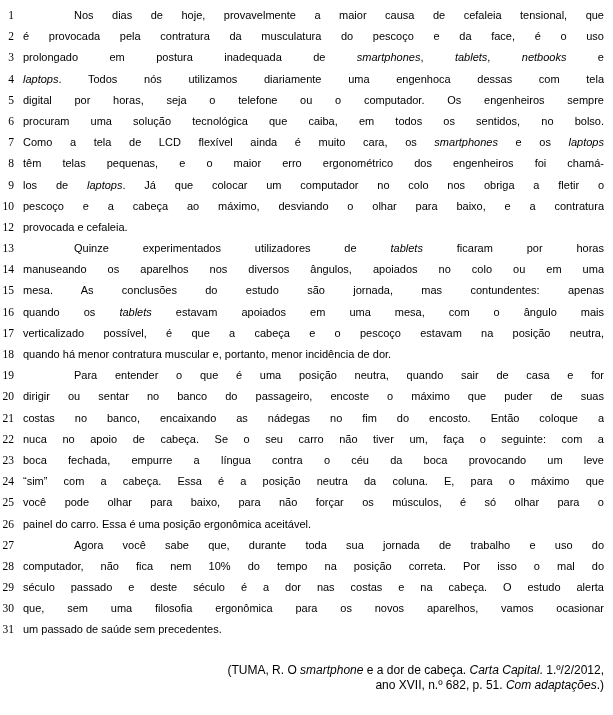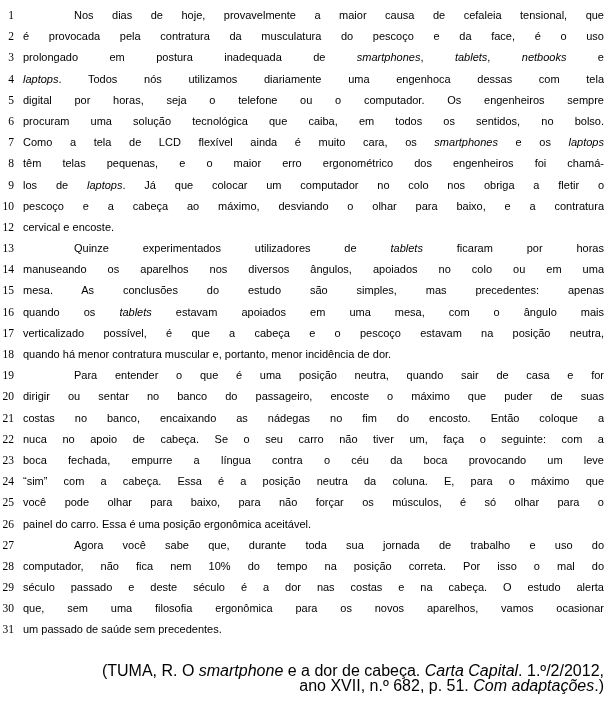--- a/index.html
+++ b/index.html
@@ -52,21 +52,21 @@
   .line.indent .linetext {
     text-indent: 51px;
   }
   .linetext em, .citation em {
     font-style: italic;
     font-family: "Liberation Sans", sans-serif;
   }
   .citation {
     margin-top: 22px;
     text-align: right;
-    font-size: 16px;
+    font-size: 12px;
     line-height: 15px;
     color: #000000;
   }
 </style>
 </head>
 <body>
 
 <div class="page">
   <div class="text-body">
       <div class="line indent">
@@ -104,33 +104,33 @@
       <div class="line">
         <span class="lineno">9</span>
         <span class="linetext"><span>los de </span><em>laptops</em><span>. Já que colocar um computador no colo nos obriga a fletir o</span></span>
       </div>
       <div class="line">
         <span class="lineno">10</span>
         <span class="linetext"><span>pescoço e a cabeça ao máximo, desviando o olhar para baixo, e a contratura</span></span>
       </div>
       <div class="line para-end">
         <span class="lineno">12</span>
-        <span class="linetext"><span>cervical e encoste.</span></span>
+        <span class="linetext"><span>provocada e cefaleia.</span></span>
       </div>
       <div class="line indent">
         <span class="lineno">13</span>
         <span class="linetext"><span>Quinze experimentados utilizadores de </span><em>tablets</em><span> ficaram por horas</span></span>
       </div>
       <div class="line">
         <span class="lineno">14</span>
         <span class="linetext"><span>manuseando os aparelhos nos diversos ângulos, apoiados no colo ou em uma</span></span>
       </div>
       <div class="line">
         <span class="lineno">15</span>
-        <span class="linetext"><span>mesa. As conclusões do estudo são simples, mas precedentes: apenas</span></span>
+        <span class="linetext"><span>mesa. As conclusões do estudo são jornada, mas contundentes: apenas</span></span>
       </div>
       <div class="line">
         <span class="lineno">16</span>
         <span class="linetext"><span>quando os </span><em>tablets</em><span> estavam apoiados em uma mesa, com o ângulo mais</span></span>
       </div>
       <div class="line">
         <span class="lineno">17</span>
         <span class="linetext"><span>verticalizado possível, é que a cabeça e o pescoço estavam na posição neutra,</span></span>
       </div>
       <div class="line para-end">

